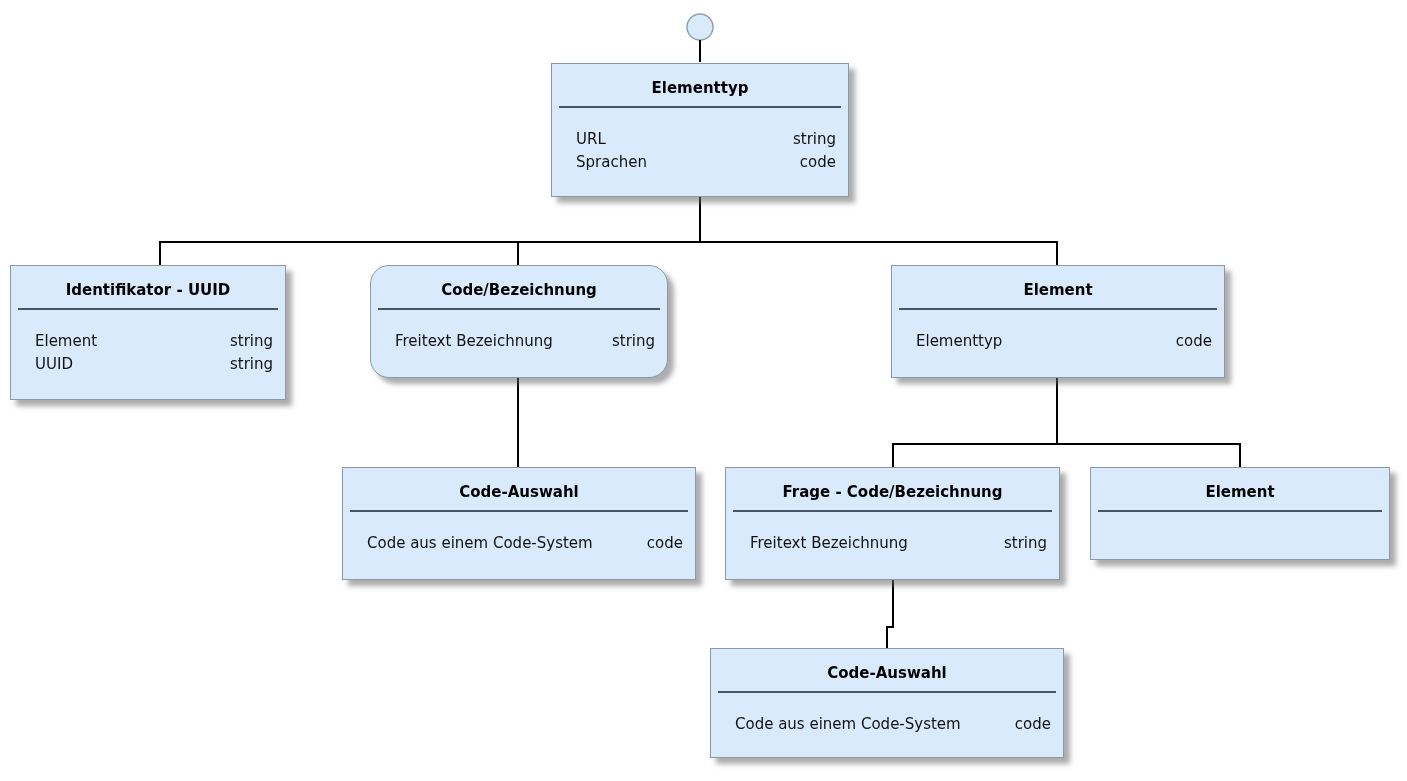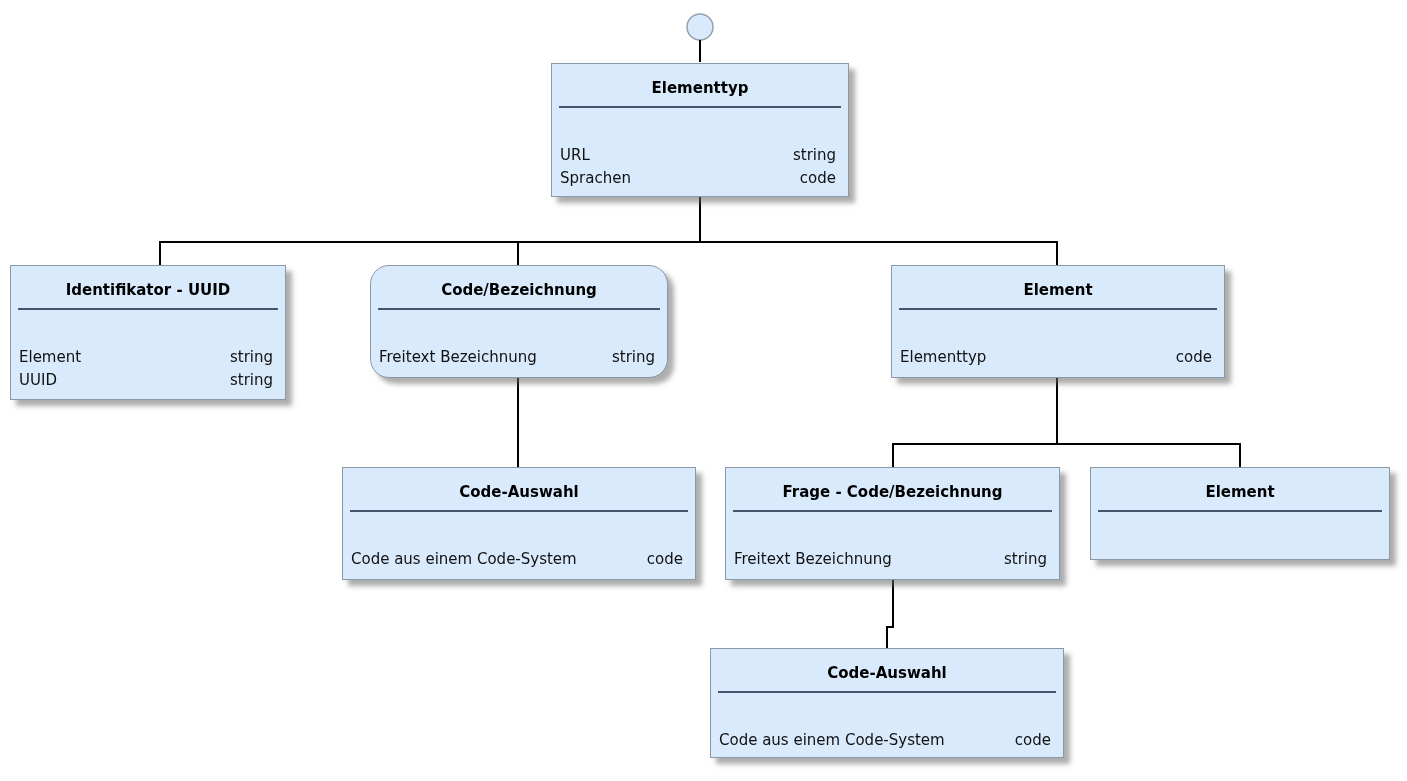--- a/index.html
+++ b/index.html
@@ -39,22 +39,21 @@
     font-size: 15px;
     color: #000000;
     white-space: nowrap;
   }
   .node-sep {
     margin: 9px 7px 0 7px;
     height: 0;
     border-top: 2px solid #46566a;
   }
   .node-attrs {
-    padding: 20px 12px 0 8px;
-    margin-top: 16px;
+    padding: 20px 12px 0 24px;
   }
   .attr-row {
     display: flex;
     justify-content: space-between;
     height: 23px;
     line-height: 23px;
     font-size: 15px;
     white-space: nowrap;
   }
   .attr-name { text-align: left; }

